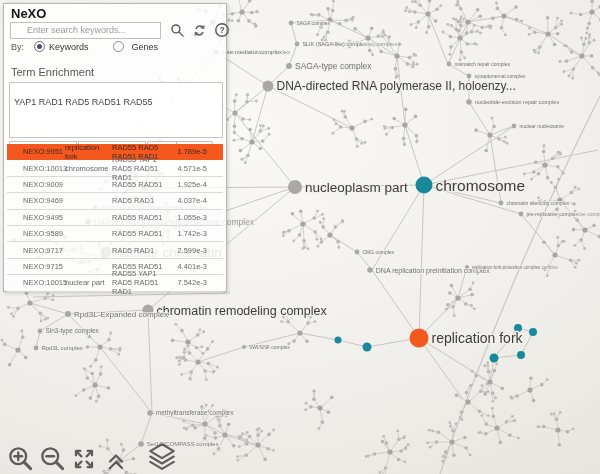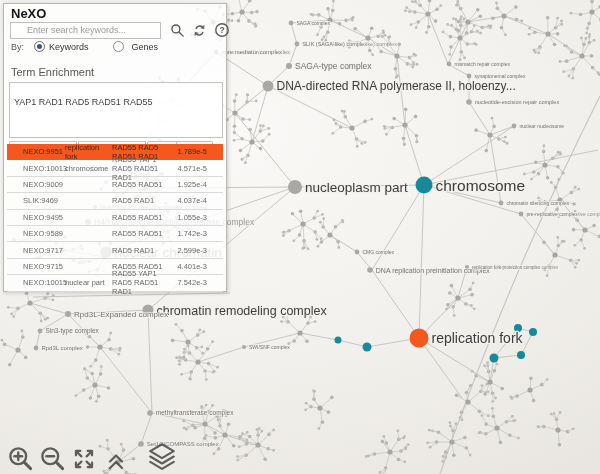--- a/index.html
+++ b/index.html
@@ -1737,21 +1737,21 @@
           <span class="cgenes">RAD55 YAP1 RAD5 RAD51 RAD1</span>
           <span class="cval">4.571e-5</span>
         </div>
         <div class="rrow">
           <span class="cid">NEXO:9009</span>
           <span class="cterm"></span>
           <span class="cgenes">RAD55 RAD51</span>
           <span class="cval">1.925e-4</span>
         </div>
         <div class="rrow">
-          <span class="cid">SLIK:9469</span>
+          <span class="cid">NEXO:9469</span>
           <span class="cterm"></span>
           <span class="cgenes">RAD5 RAD1</span>
           <span class="cval">4.037e-4</span>
         </div>
         <div class="rrow">
           <span class="cid">NEXO:9495</span>
           <span class="cterm"></span>
           <span class="cgenes">RAD55 RAD51</span>
           <span class="cval">1.055e-3</span>
         </div>

